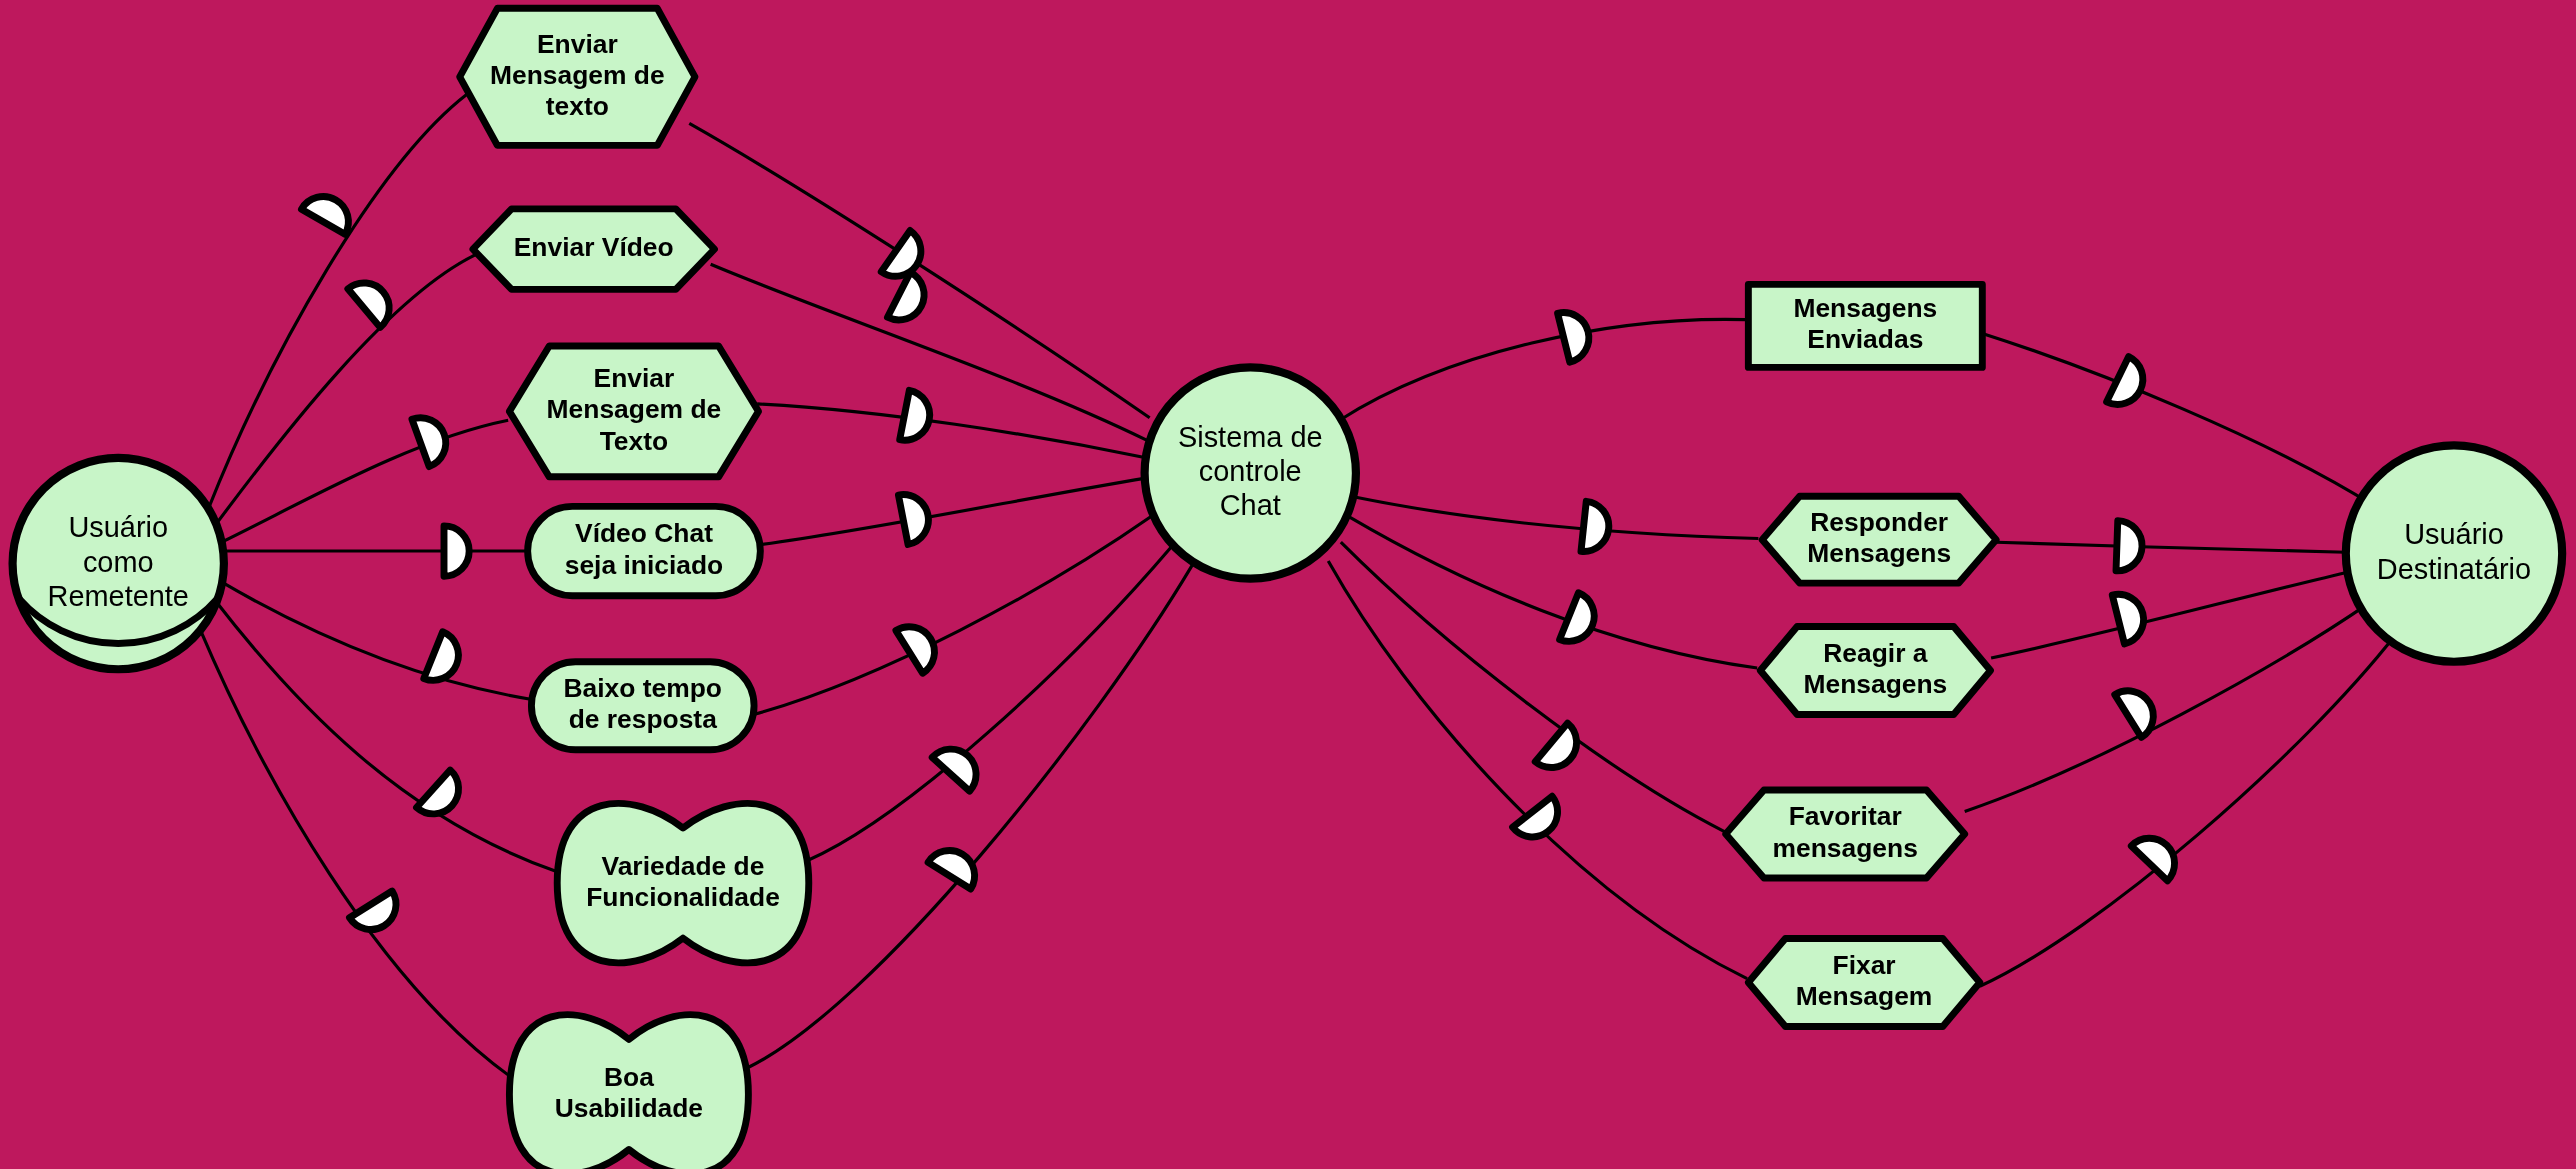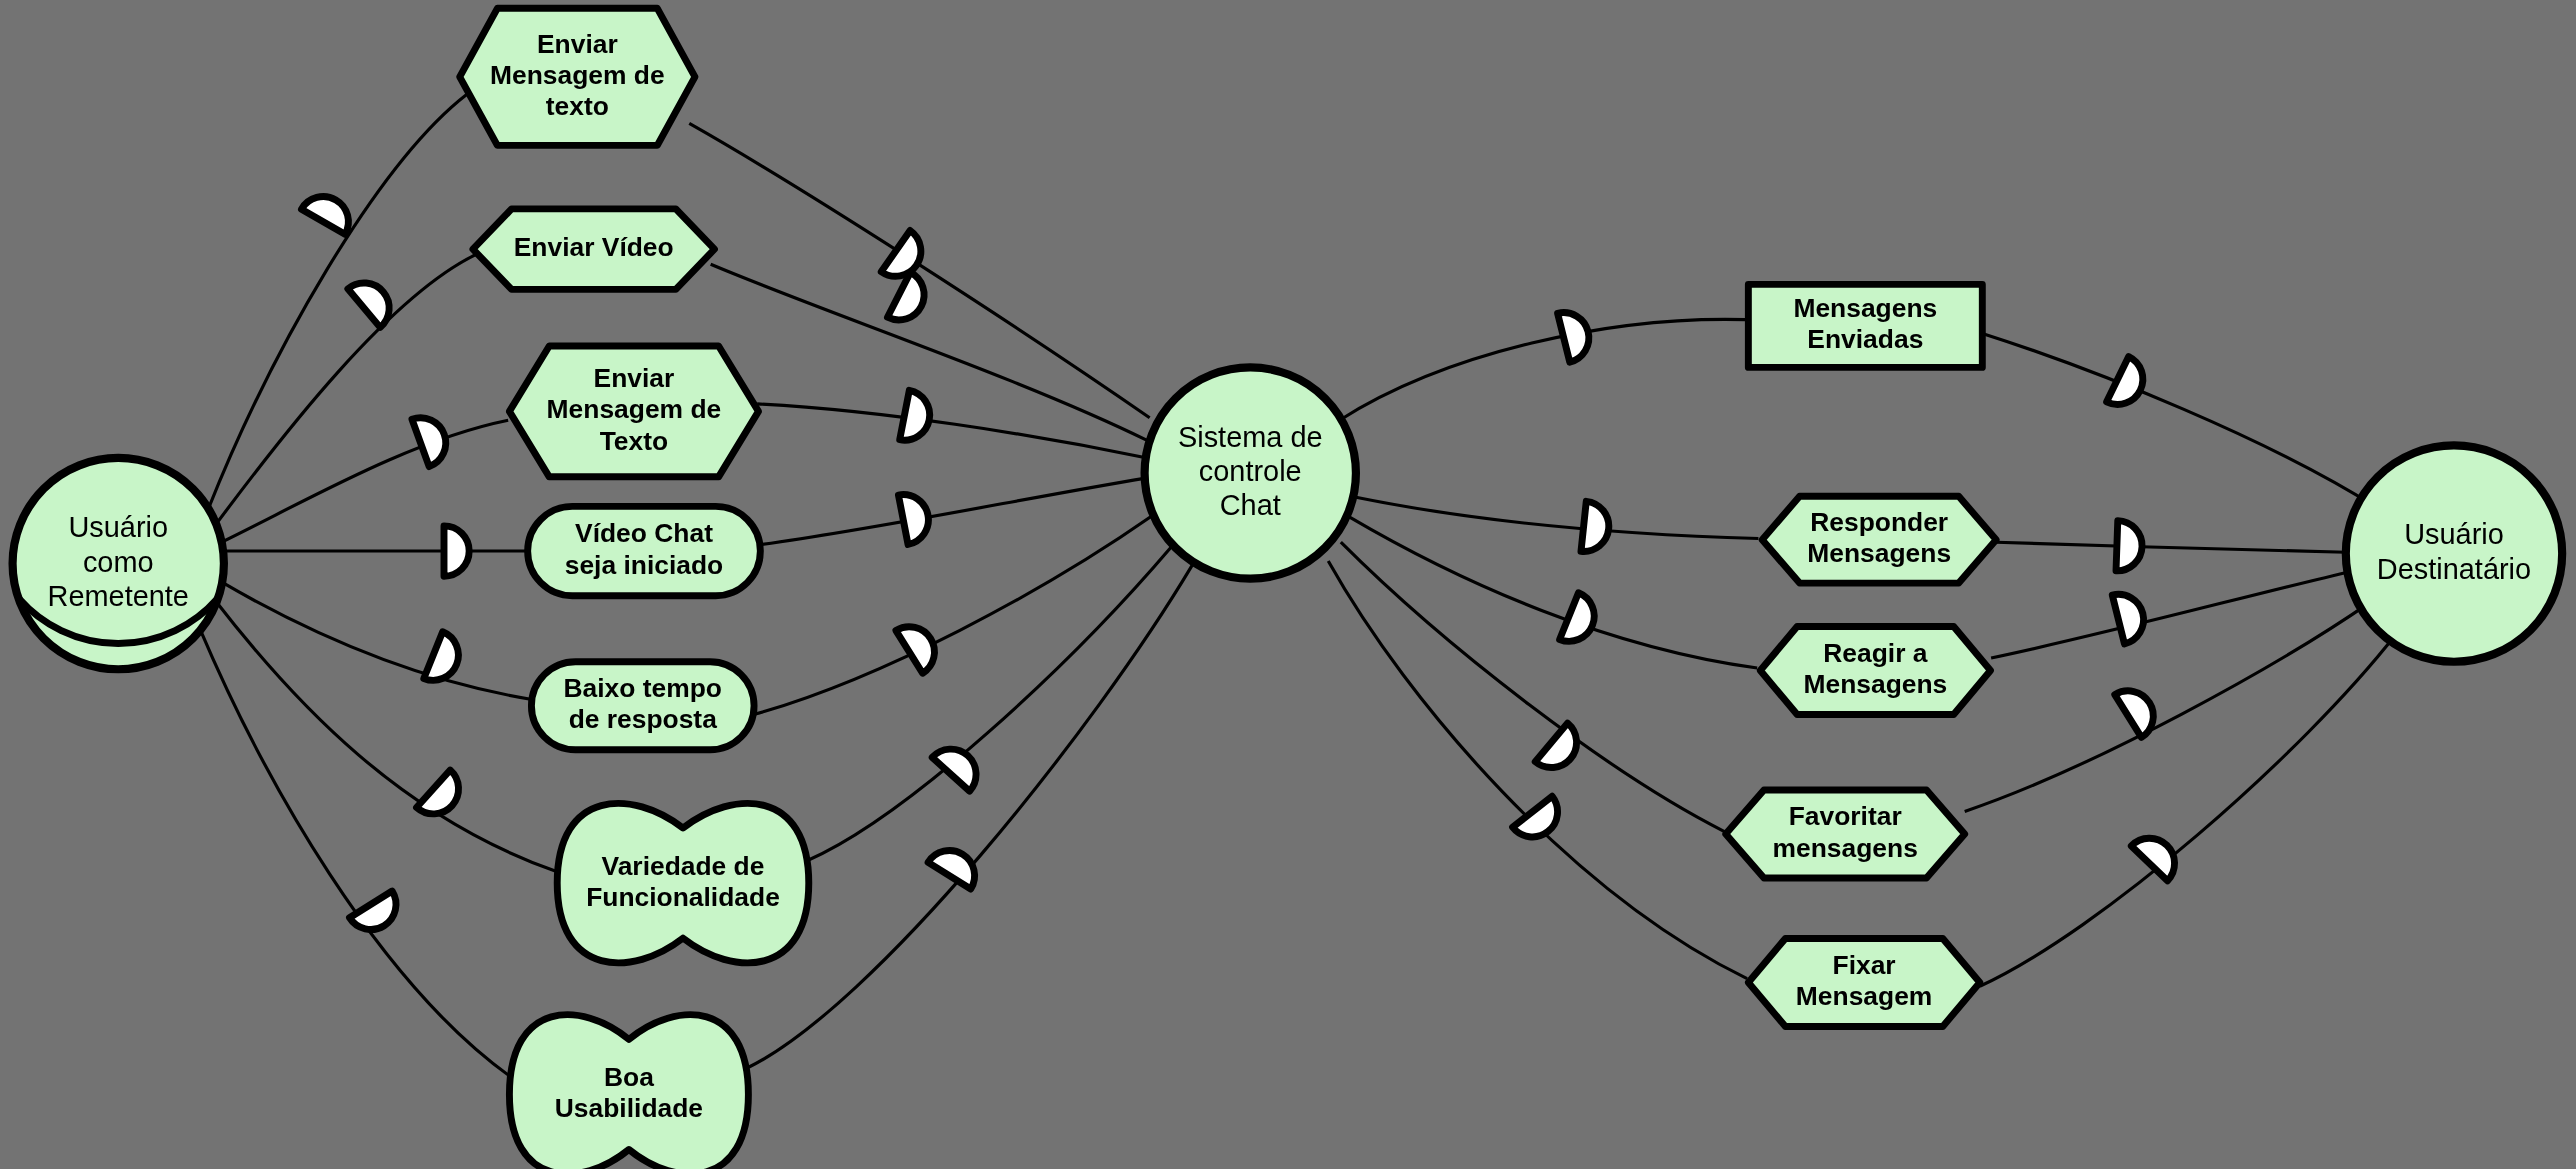--- a/index.html
+++ b/index.html
@@ -1,17 +1,17 @@
 <!DOCTYPE html>
 <html style="font-size:10px"><head>
 <meta charset="utf-8">
 <style>
   html,body{margin:0;padding:0;background:#ffffff;}
   body{width:2576px;height:1170px;overflow:hidden;font-family:"Liberation Sans",sans-serif;}
-  #stage{position:relative;width:2576px;height:1170px;background:#737373;}
+  #stage{position:relative;width:2576px;height:1170px;background:#be185d;}
   svg#diagram{position:absolute;left:0;top:0;width:2576px;height:1170px;display:block;}
   .node-shape{stroke:#000;}
   .edge-line{fill:none;stroke:#000;}
   .marker-shape{fill:#ffffff;stroke:#000;stroke-width:11;stroke-linejoin:round;stroke-linecap:round;}
   .node-label{fill:#000;text-anchor:middle;dominant-baseline:middle;font-family:"Liberation Sans",sans-serif;}
   .label-bold{font-weight:bold;}
   .label-plain{font-weight:normal;}
 </style>
 </head>
 <body>

